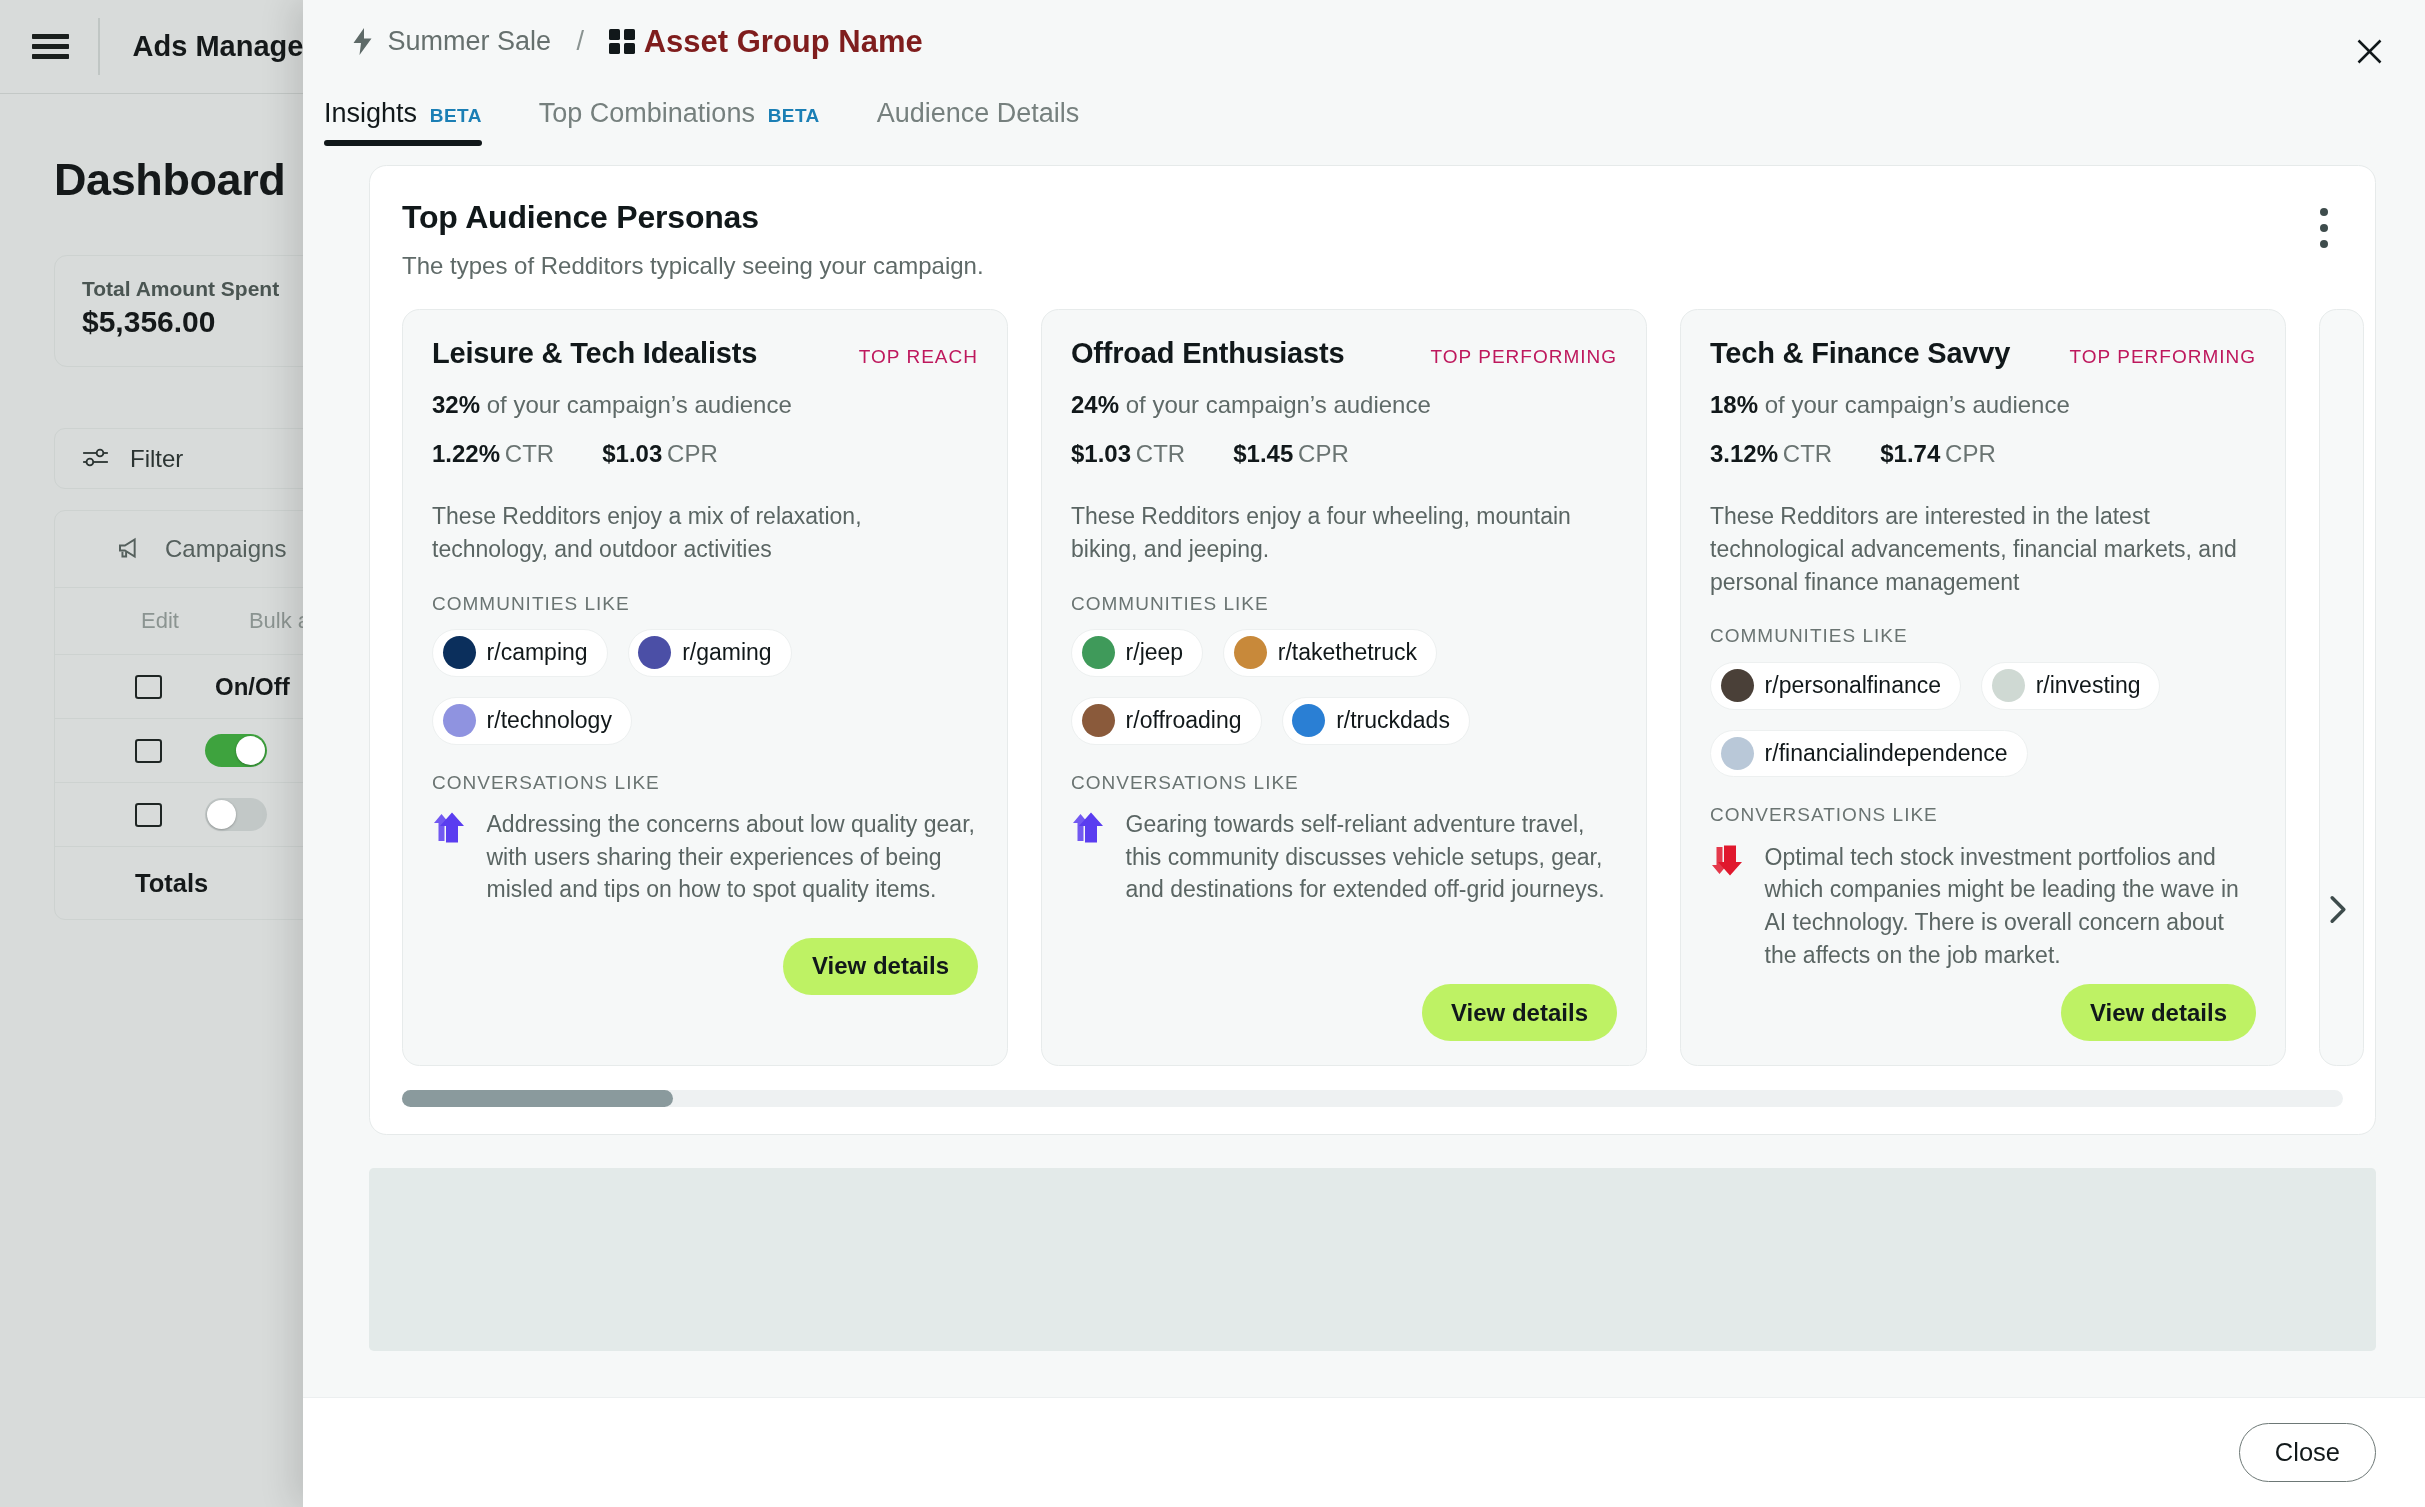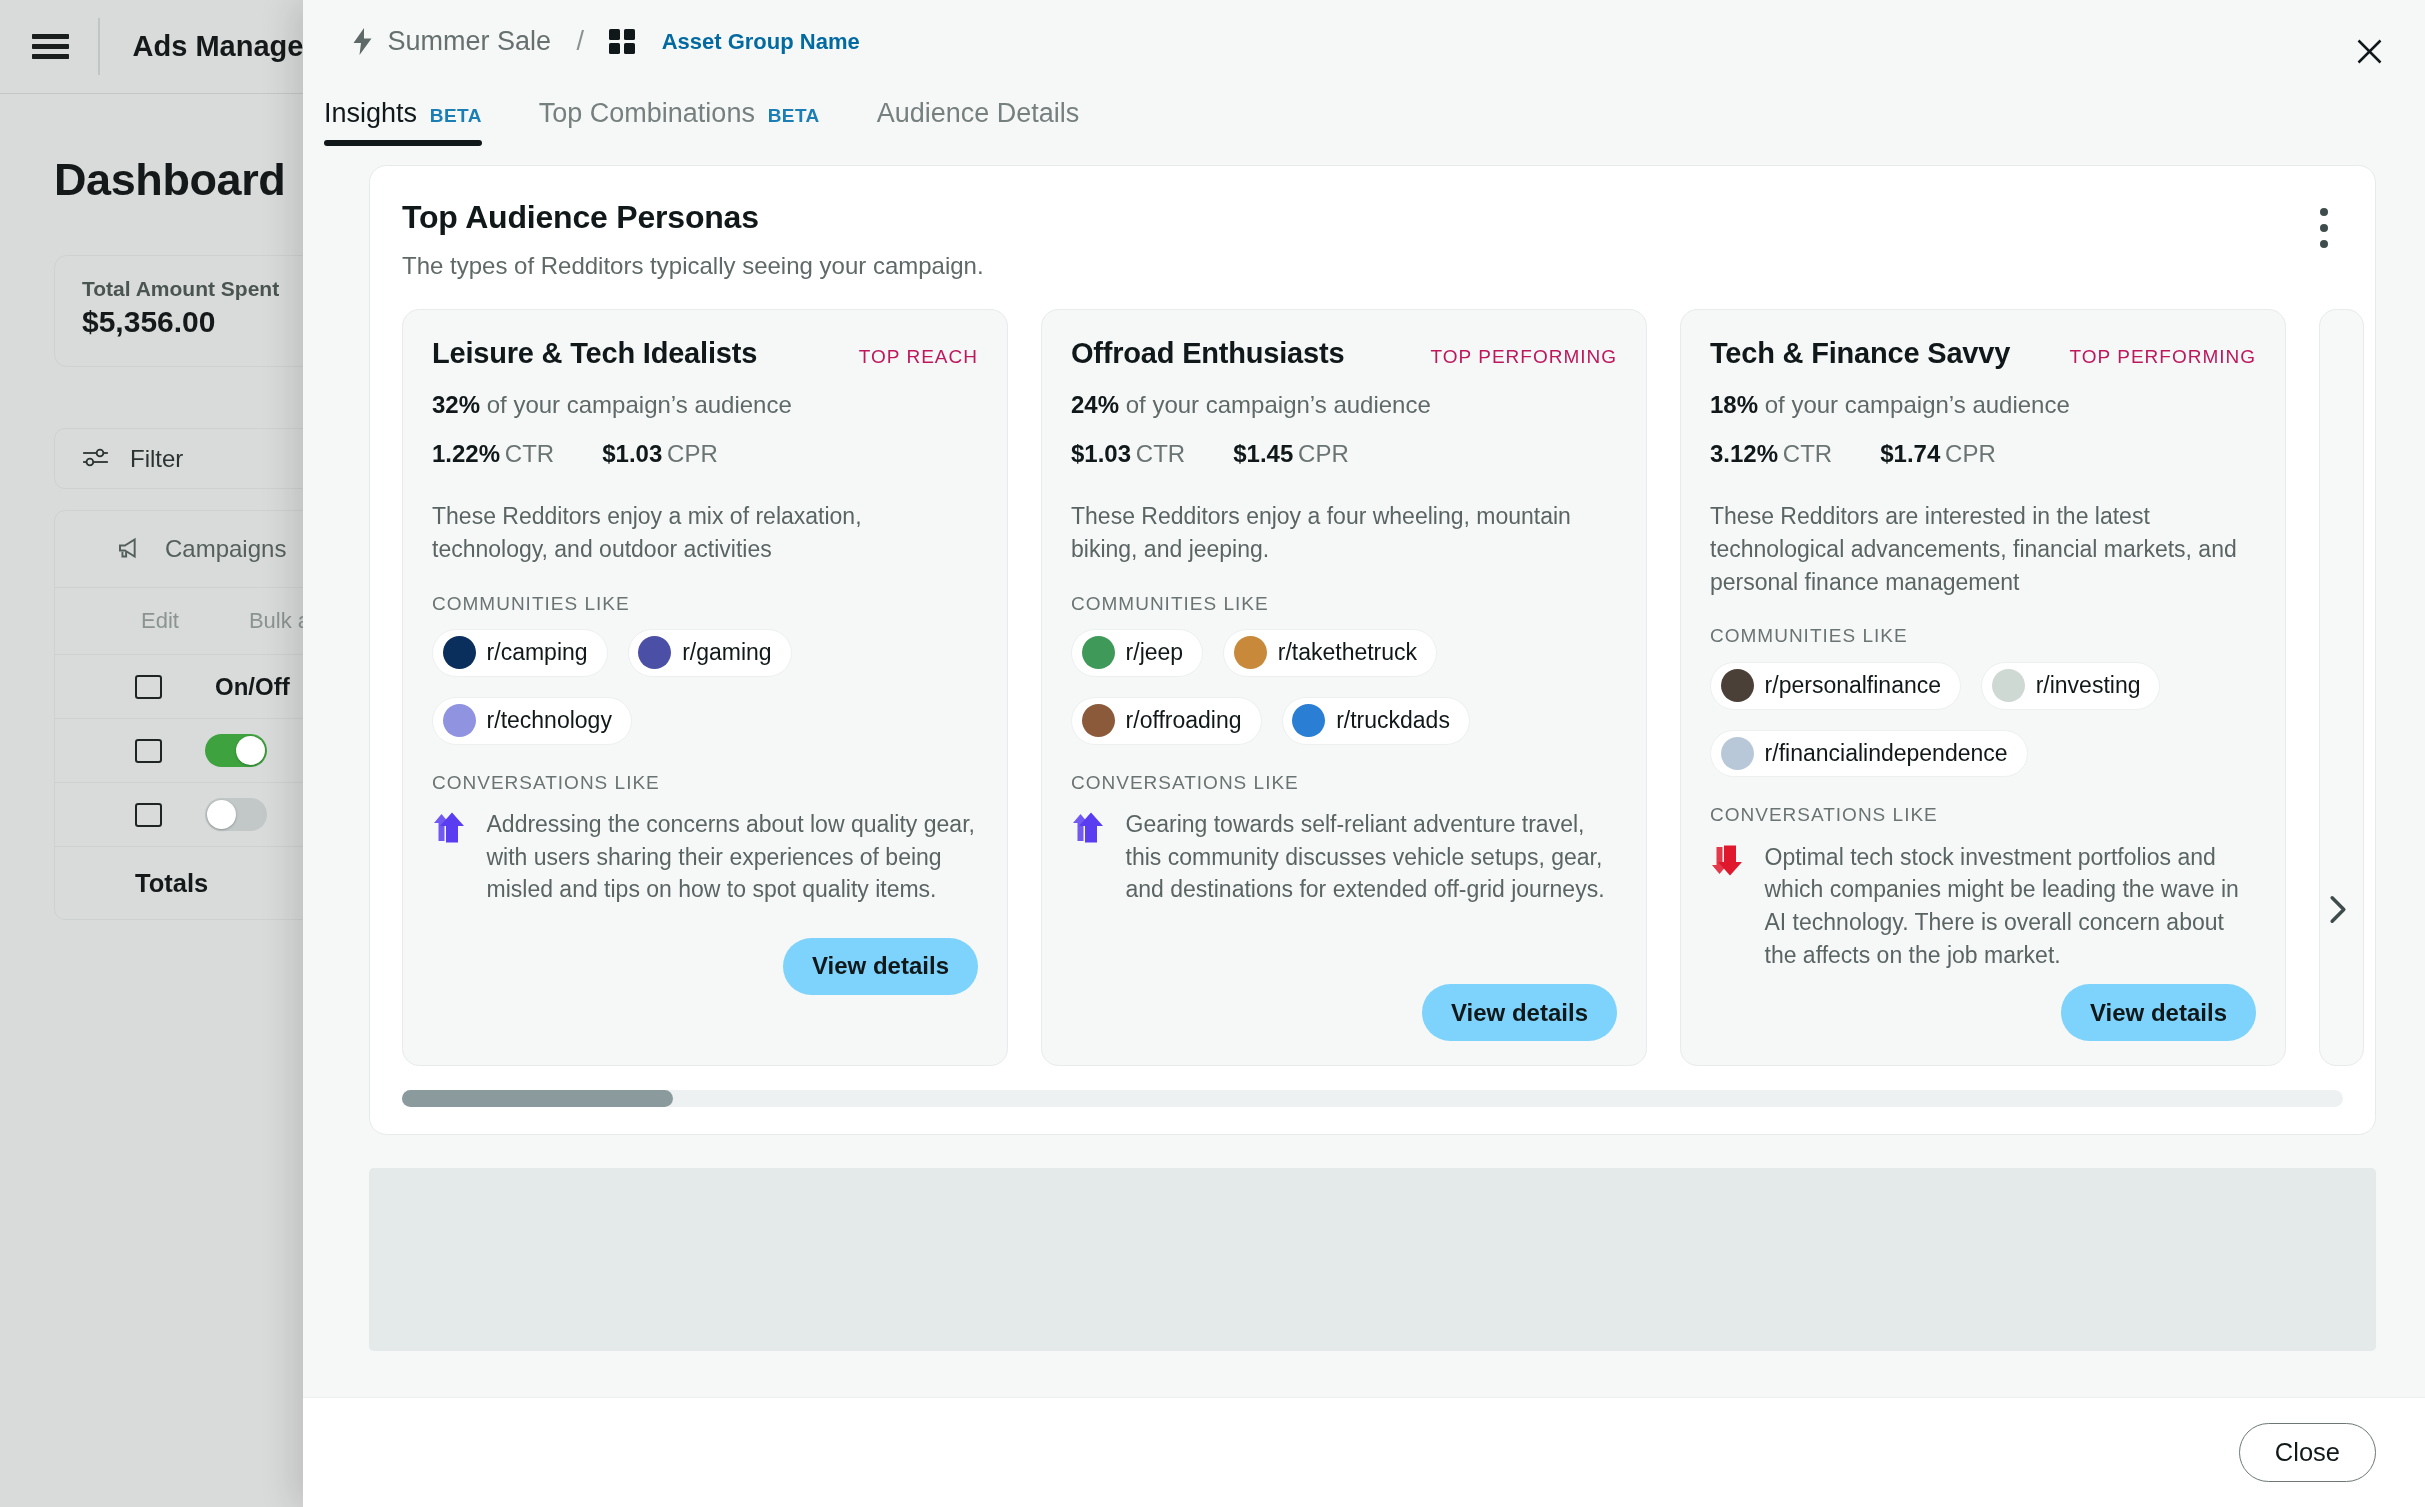--- a/index.html
+++ b/index.html
@@ -91,21 +91,21 @@
     display: flex; align-items: center; height: 62px; padding-left: 49px; padding-top: 21px;
   }
   .bc-icon { display:flex; align-items:center; color:#5e6a68; }
   #bc-campaign-label {
     margin-left: 14.4px; font-size: 27px; color: #66706e; white-space: nowrap;
   }
   #bc-sep { margin: 0 25.5px; font-size: 27px; color: #8a9391; }
   #bc-asset-icon { display: grid; grid-template-columns: 11px 11px; grid-template-rows: 11px 11px; gap: 3.2px; }
   #bc-asset-icon i { display:block; background:#11181a; border-radius: 1.6px; }
   #bc-asset-icon i:nth-child(1){ height: 11px; }
-  #bc-asset-label { margin-left: 27px; font-size: 22px; font-weight: 700; color: #0369a1; white-space: nowrap; }
+  #bc-asset-label { margin-left: 9px; font-size: 31px; font-weight: 700; color: #7f1d1d; white-space: nowrap; }
 
   #modal-close-x {
     position: absolute; right: 29px; top: 24px; width: 54px; height: 54px;
     display: flex; align-items: center; justify-content: center; cursor: pointer;
   }
 
   #tabs { display: flex; align-items: flex-end; padding-left: 351px; margin-top: 14.4px; height: 70px; }
   #tabs { padding-left: 0; }
   .tabs-inner { display: flex; align-items: flex-end; padding-left: 21px; gap: 57px; }
   .tab { position: relative; padding-bottom: 17.5px; display: flex; align-items: baseline; gap: 12.8px; cursor: pointer; white-space: nowrap; }
@@ -155,21 +155,21 @@
     background: #fff; border: 1.6px solid #edf0f0; border-radius: 797px;
     padding: 6.4px 19px 6.4px 9.6px; cursor: pointer;
   }
   .chip .av { width: 33px; height: 33px; border-radius: 50%; flex:none; }
   .chip .nm { font-size: 23px; color: #11181a; white-space: nowrap; }
   .conv { margin-top: 14.4px; display:flex; gap: 17.5px; align-items: flex-start; }
   .conv .arrow { flex: none; width: 37px; margin-top: 3.2px; }
   .conv .ctext { font-size: 23px; line-height: 1.42; color: #5a6563; }
   .pc-footer { margin-top: auto; display:flex; justify-content: flex-end; padding-top: 12.8px; }
   .view-btn {
-    background: #7dd3fc; border: none; border-radius: 797px;
+    background: #bef264; border: none; border-radius: 797px;
     padding: 14.4px 29px; font-size: 24px; font-weight: 700; color: #11181a;
     font-family: "Liberation Sans", sans-serif; cursor: pointer;
   }
   .card1 .pc-footer { margin-top: 19px; }
 
   #carousel-next {
     position: absolute; right: 70px; top: 746px;
     width: 35px; height: 35px; display: flex; align-items:center; justify-content:center;
     cursor: pointer; color: #3e4c4c;
   }

